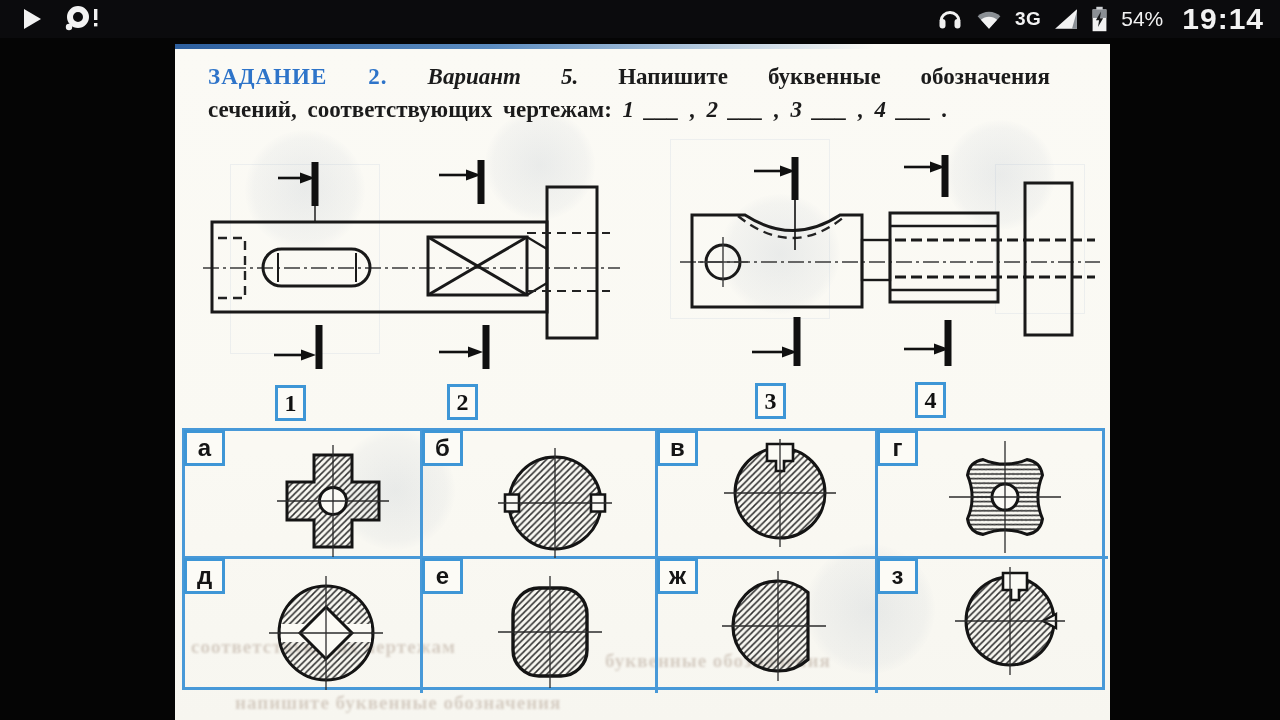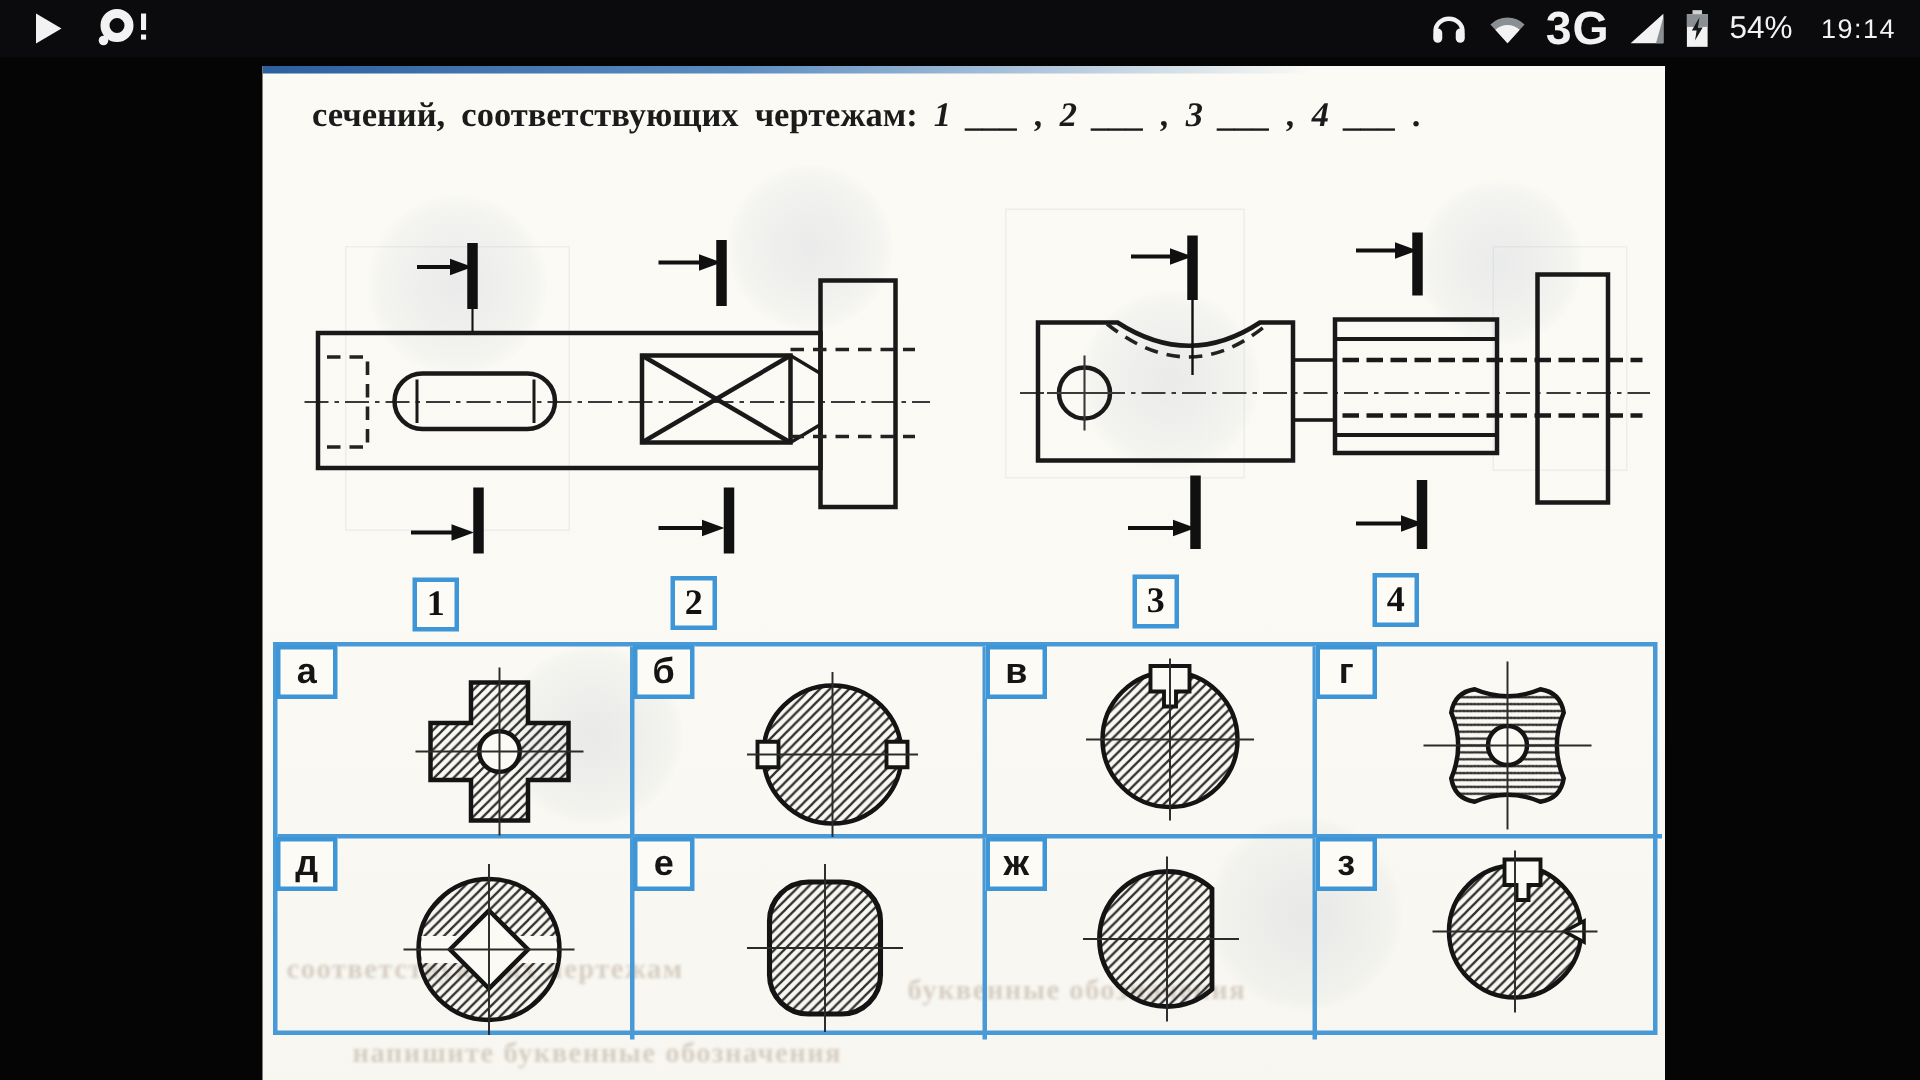--- a/index.html
+++ b/index.html
@@ -7,23 +7,23 @@
               font-family:"Liberation Sans", sans-serif; }
   .screen { position:relative; width:1280px; height:720px; background:#050505; }
 
   
   .statusbar { position:absolute; left:0; top:0; width:1280px; height:38px;
                background:#0b0b0d; display:flex; align-items:center; color:#f2f2f2; }
   .sb-left { display:flex; align-items:center; gap:20px; padding-left:24px; flex:1; }
   .sb-right { display:flex; align-items:center; gap:13px; padding-right:16px; }
   .play-tri { width:0; height:0; border-left:17px solid #f2f2f2;
               border-top:10px solid transparent; border-bottom:10px solid transparent; }
-  .sb-3g { font-size:31px; font-weight:bold; letter-spacing:0.5px; }
+  .sb-3g { font-size:19px; font-weight:bold; letter-spacing:0.5px; }
   .sb-pct { font-size:21px;text-align:center; }
-  .sb-time { font-size:18px; font-weight:normal; letter-spacing:1px; padding-left:6px; }
+  .sb-time { font-size:30px; font-weight:bold; letter-spacing:1px; padding-left:6px; }
 
   
   .page { position:absolute; left:175px; top:44px; width:935px; height:676px;
           background:linear-gradient(180deg,#fbfaf5 0%, #faf9f3 60%, #f7f6f0 100%);
           overflow:hidden; }
   .page-top-edge { position:absolute; left:0; top:0; width:700px; height:5px;
           background:linear-gradient(90deg,#2d5f9e 0%, #5b8cc0 45%, rgba(150,180,215,0) 100%); }
 
   .ghosts { position:absolute; inset:0; pointer-events:none; }
   .ghost-c { position:absolute; border-radius:50%;
@@ -113,20 +113,21 @@
       <div class="ghost-c" style="left:630px; top:500px; width:130px; height:130px;"></div>
       <div class="ghost-r" style="left:55px;  top:120px; width:150px; height:190px;"></div>
       <div class="ghost-r" style="left:495px; top:95px;  width:160px; height:180px;"></div>
       <div class="ghost-r" style="left:820px; top:120px; width:90px;  height:150px;"></div>
       <div class="ghost-t" style="left:16px;  top:592px; font-size:19px;">соответствующих чертежам</div>
       <div class="ghost-t" style="left:430px; top:606px; font-size:19px;">буквенные обозначения</div>
       <div class="ghost-t" style="left:60px;  top:648px; font-size:19px;">напишите буквенные обозначения</div>
     </div>
 
     <div class="heading">
+      <div class="head-line1"><span class="task-label">ЗАДАНИЕ 2.</span> <span class="variant-label">Вариант 5.</span> <span>Напишите буквенные обозначения</span></div>
       <div class="head-line2"><span>сечений, соответствующих чертежам:</span> <span class="blanks">1 ___ ,  2 ___ ,  3 ___ ,  4 ___ .</span></div>
     </div>
 
     <svg width="0" height="0" style="position:absolute" aria-hidden="true">
       <defs>
         <pattern id="hatch" patternUnits="userSpaceOnUse" width="6.5" height="6.5">
           <path d="M0,6.5 L6.5,0" stroke="#2f2f2f" stroke-width="1.5"></path>
           <path d="M-1.5,1.5 L1.5,-1.5" stroke="#2f2f2f" stroke-width="1.5"></path>
           <path d="M5,8 L8,5" stroke="#2f2f2f" stroke-width="1.5"></path>
         </pattern>

